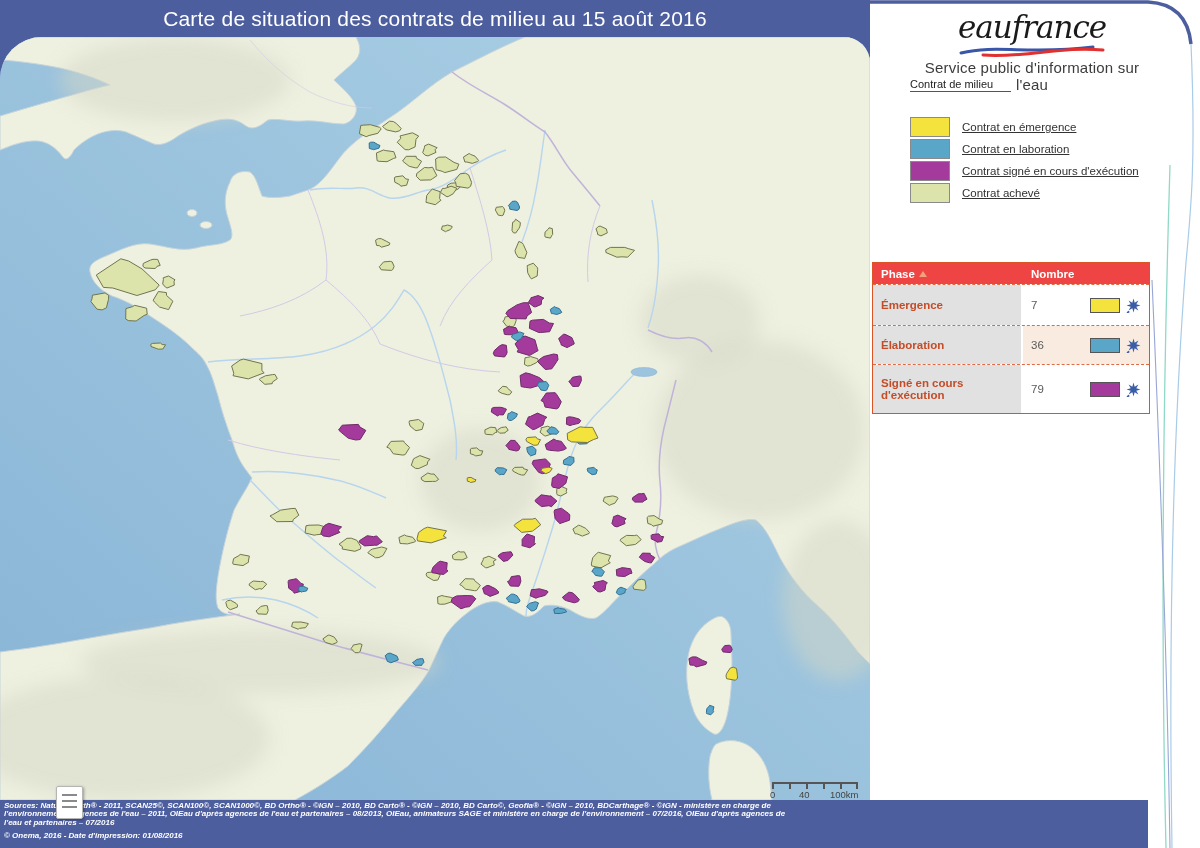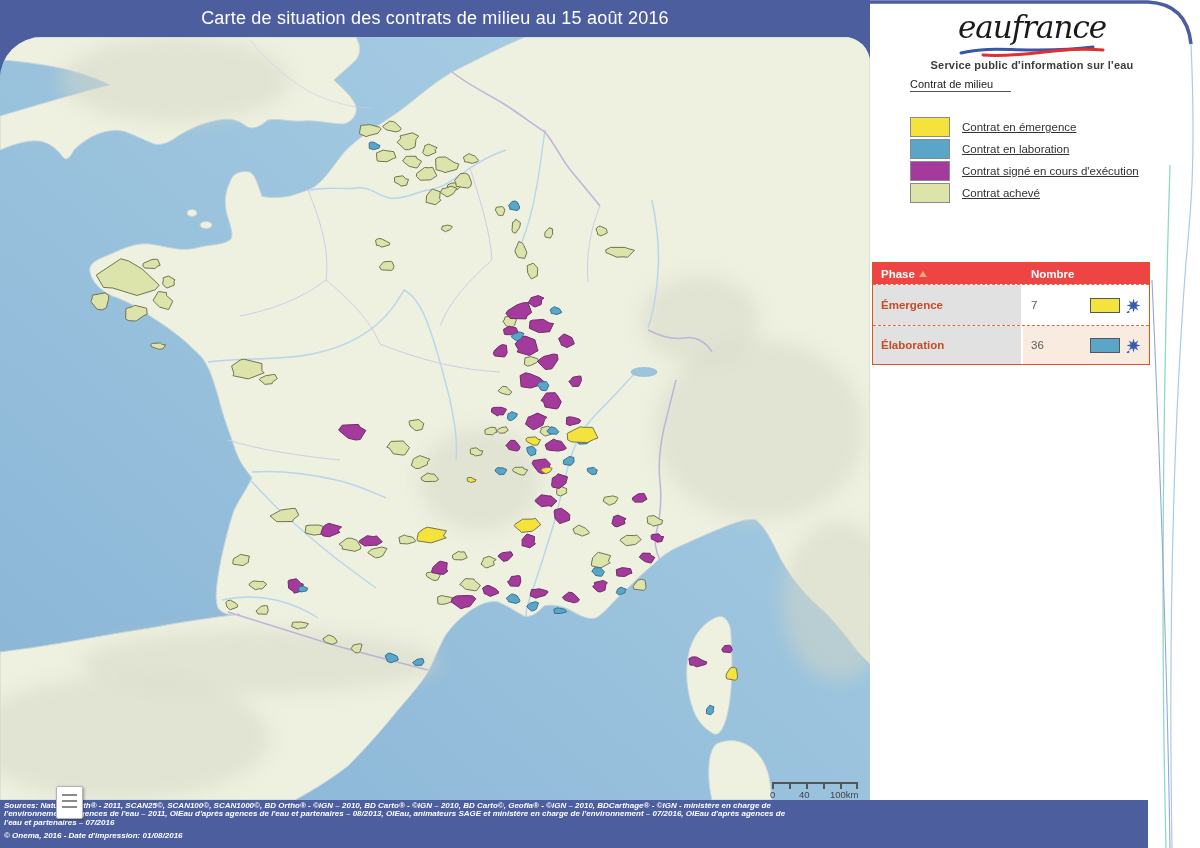--- a/index.html
+++ b/index.html
@@ -2,21 +2,21 @@
 <html><head>
 <meta charset="utf-8">
 <style>
   html,body{margin:0;padding:0;background:#fff;}
   .page{position:relative;width:1200px;height:848px;overflow:hidden;background:#fff;
         font-family:"Liberation Sans",sans-serif;}
 
   
   .map-card{position:absolute;left:0;top:0;width:870px;height:800px;background:#4d5e9f;}
   .map-header{position:absolute;left:0;top:0;width:100%;height:37px;display:flex;
-              align-items:center;justify-content:center;color:#fff;font-size:18px;letter-spacing:.2px;}
+              align-items:center;justify-content:center;color:#fff;font-size:21px;letter-spacing:.2px;}
   .map-viewport{position:absolute;left:0;top:37px;width:870px;height:763px;overflow:hidden;
                 border-top-left-radius:42px;border-top-right-radius:26px;background:#9cc4de;}
   .map-viewport svg{display:block;}
 
   .sea{fill:url(#seaGrad);}
   .land{fill:#eef0e0;stroke:#c6d3da;stroke-width:1;}
   .relief{fill:#d6d7c5;opacity:.5;}
   .river{fill:none;stroke:#b7d5ee;stroke-width:1.4;}
   .lake{fill:#9cc4de;stroke:#8fb6d2;stroke-width:.6;}
   .border{fill:none;stroke:#c0b3da;stroke-width:1.5;}
@@ -44,21 +44,21 @@
               color:#fff;font-size:8px;font-weight:bold;font-style:italic;line-height:8.3px;
               padding:2px 0 0 4px;box-sizing:border-box;white-space:nowrap;overflow:hidden;z-index:5;}
   .bottom-bar .l4{margin-top:5px;}
 
   
   .sidebar{position:absolute;left:870px;top:0;width:330px;height:848px;z-index:2;}
   .logo{position:absolute;left:52px;top:10px;width:220px;text-align:center;}
   .logo-text{font-family:"DejaVu Serif",serif;font-style:italic;font-size:31px;color:#1a1a1a;
              letter-spacing:-1px;line-height:34px;}
   .logo-swoosh{display:block;margin:-2px auto 0;}
-  .logo-tagline{font-size:11px;color:#3c3c3c;letter-spacing:.2px;margin-top:1px;font-weight:bold;}
+  .logo-tagline{font-size:15px;color:#3c3c3c;letter-spacing:.2px;margin-top:1px;}
 
   .legend{position:absolute;left:40px;top:78px;width:280px;}
   .legend-title{font-size:11px;color:#222;margin-bottom:24px;}
   .legend-title span{display:inline-block;border-bottom:1px solid #555;padding-right:18px;padding-bottom:1px;}
   .legend-item{display:flex;align-items:center;height:22px;}
   .swatch{width:40px;height:20px;border:1px solid #8a8a8a;box-sizing:border-box;flex:none;}
   .legend-label{margin-left:12px;font-size:11.5px;color:#333;text-decoration:underline;}
 
   
   .phase-table{position:absolute;left:2px;top:262px;width:276px;border:1px solid #dc5326;
@@ -421,16 +421,27 @@
         <div class="pt-val">
           <span>36</span>
           <span class="mini-swatch" style="background-color: rgb(90, 166, 200);"></span>
           <svg class="zoom-ico" width="15" height="15" viewBox="0 0 14 14">
             <polygon fill="#3a5da8" points="13.5,7 9.6,8.1 11.6,11.6 8.1,9.6 7,13.5 5.9,9.6 2.4,11.6 4.4,8.1 0.5,7 4.4,5.9 2.4,2.4 5.9,4.4 7,0.5 8.1,4.4 11.6,2.4 9.6,5.9"></polygon>
             <line x1="3" y1="12.5" x2="1" y2="14" stroke="#3a5da8" stroke-width="1.6"></line>
           </svg>
         </div>
       </div>
 
+      <div class="pt-row h3">
+        <div class="pt-label">Signé en cours d'exécution</div>
+        <div class="pt-val">
+          <span>79</span>
+          <span class="mini-swatch" style="background-color: rgb(164, 59, 156);"></span>
+          <svg class="zoom-ico" width="15" height="15" viewBox="0 0 14 14">
+            <polygon fill="#3a5da8" points="13.5,7 9.6,8.1 11.6,11.6 8.1,9.6 7,13.5 5.9,9.6 2.4,11.6 4.4,8.1 0.5,7 4.4,5.9 2.4,2.4 5.9,4.4 7,0.5 8.1,4.4 11.6,2.4 9.6,5.9"></polygon>
+            <line x1="3" y1="12.5" x2="1" y2="14" stroke="#3a5da8" stroke-width="1.6"></line>
+          </svg>
+        </div>
+      </div>
 
     </div>
   </div>
 </div>
 
 </body></html>

